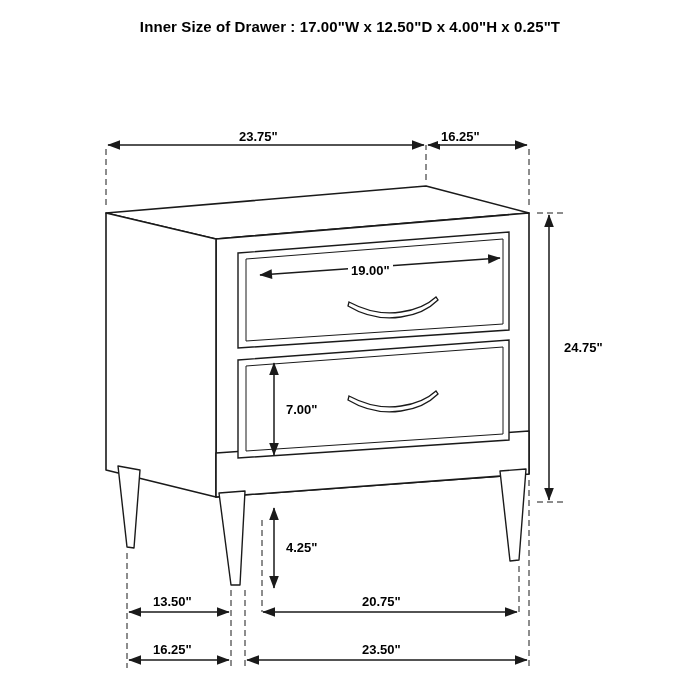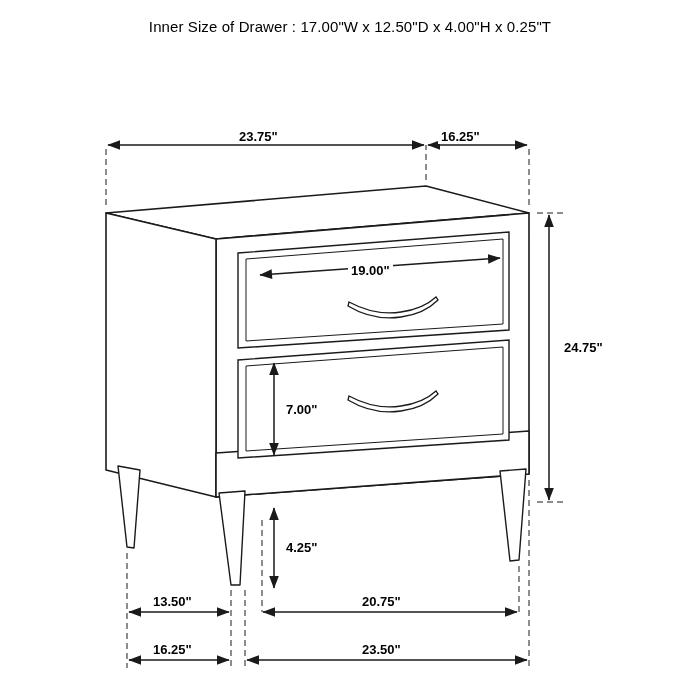--- a/index.html
+++ b/index.html
@@ -19,21 +19,21 @@
     width: 700px;
     height: 700px;
   }
   #title {
     position: absolute;
     top: 18px;
     left: 0;
     width: 700px;
     text-align: center;
     font-size: 15px;
-    font-weight: normal;
+    font-weight: bold;
     letter-spacing: 0.1px;
     white-space: nowrap;
   }
   svg.diagram {
     position: absolute;
     top: 0;
     left: 0;
   }
   .dimlabel {
     position: absolute;

